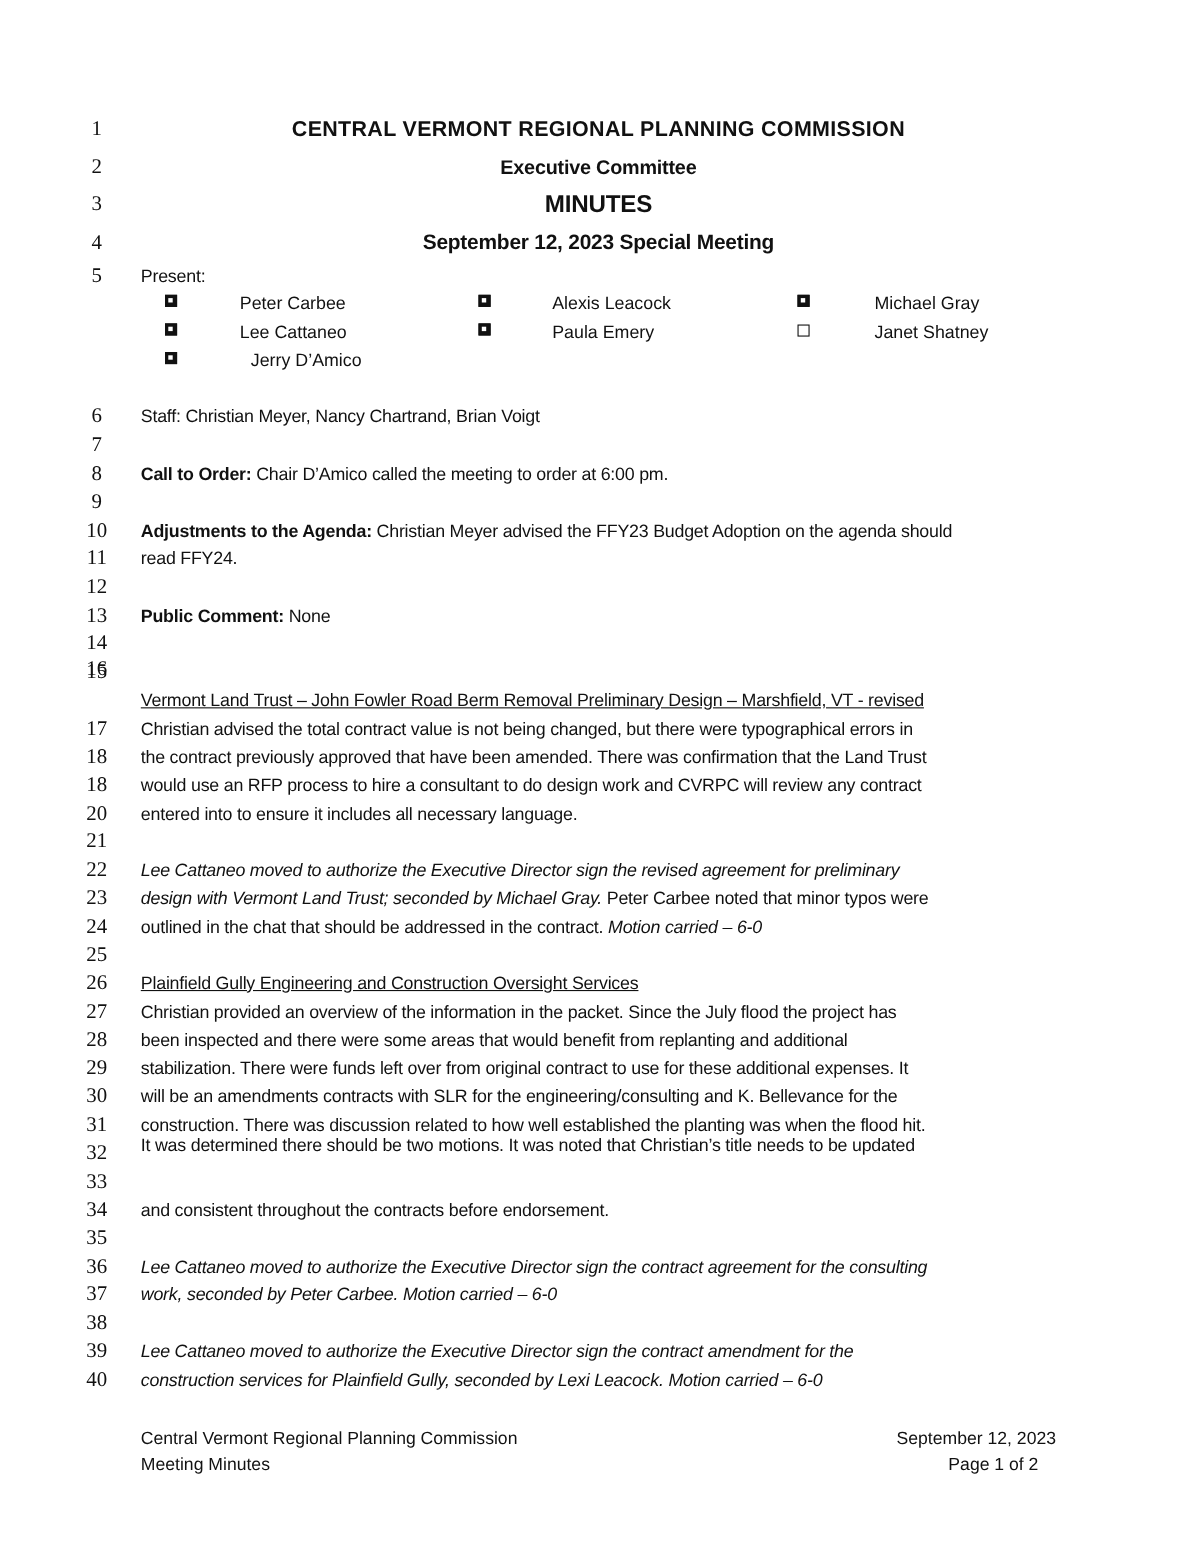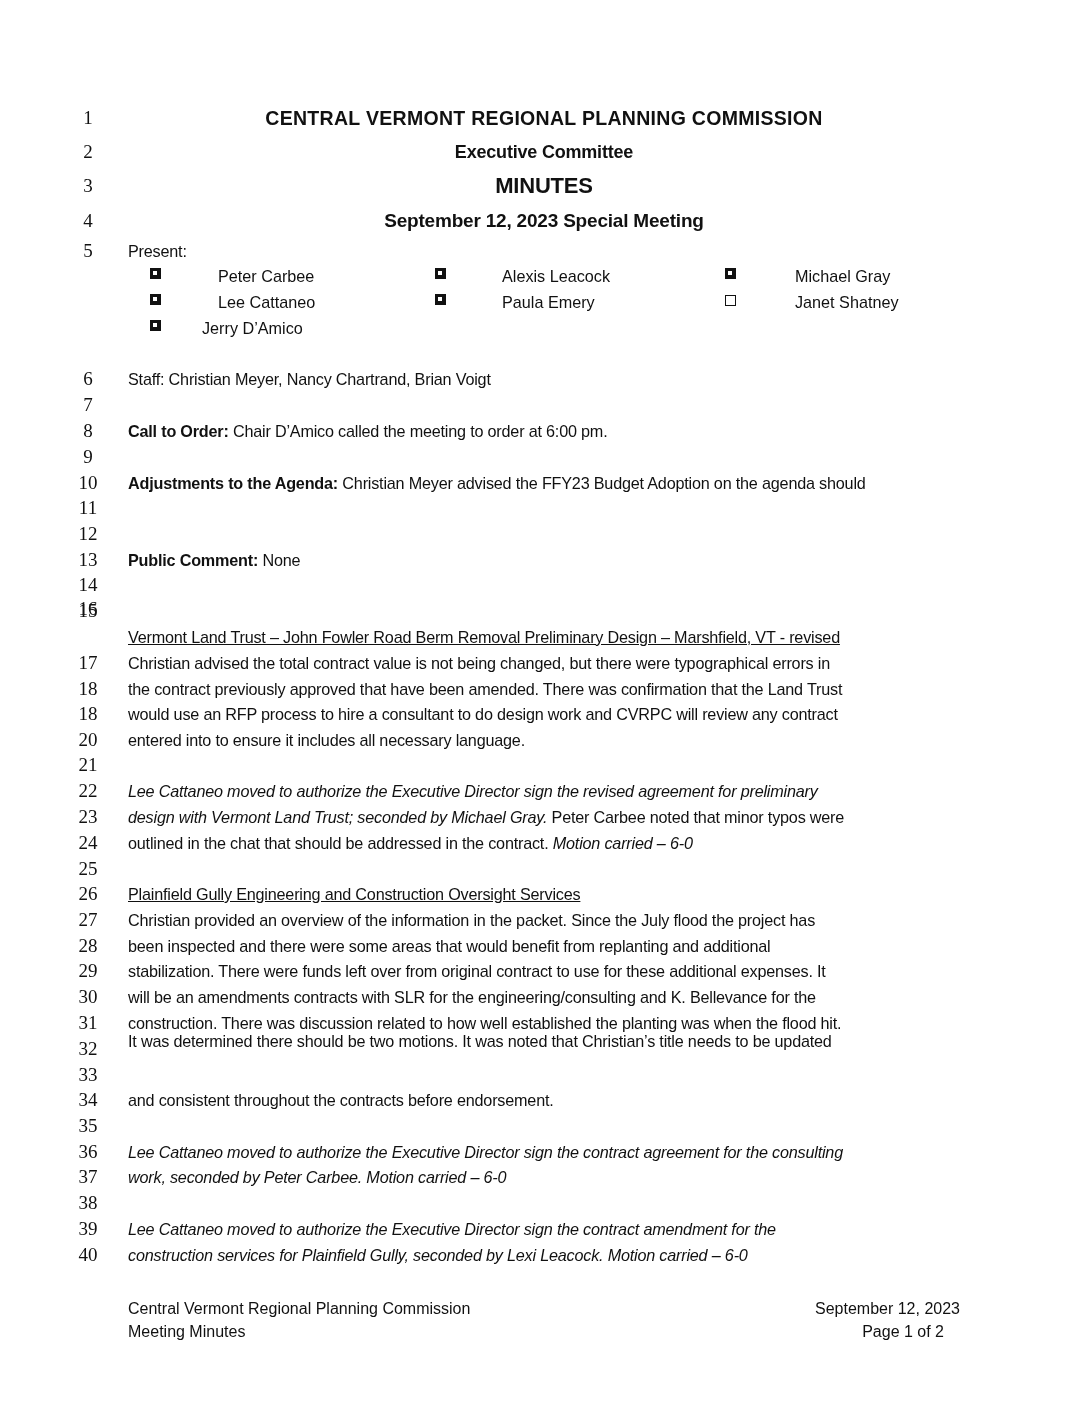--- a/index.html
+++ b/index.html
@@ -82,27 +82,28 @@
   <span class="att" style="left:771px;top:263px">Michael Gray</span>
 
   <span class="cb on" style="left:150px;top:294px"></span>
   <span class="att" style="left:194px;top:289px">Lee Cattaneo</span>
   <span class="cb on" style="left:435px;top:294px"></span>
   <span class="att" style="left:478px;top:289px">Paula Emery</span>
   <span class="cb" style="left:725px;top:295px"></span>
   <span class="att" style="left:771px;top:289px">Janet Shatney</span>
 
   <span class="cb on" style="left:150px;top:320px"></span>
-  <span class="att" style="left:178px;top:315px">Jerry D’Amico</span>
+  <span class="att" style="left:204px;top:315px">Jerry D’Amico</span>
 
   <div class="tx" style="top:366px">Staff:  Christian Meyer, Nancy Chartrand, Brian Voigt</div>
 
   <div class="tx" style="top:418px"><b>Call to Order:</b><span>  Chair D’Amico called the meeting to order at 6:00 pm.</span></div>
 
   <div class="tx" style="top:470px"><b>Adjustments to the Agenda:</b><span> Christian Meyer advised the FFY23 Budget Adoption on the agenda should</span></div>
+  <div class="tx" style="top:495px">read FFY24.</div>
 
   <div class="tx" style="top:547px"><b>Public Comment:</b><span> None</span></div>
 
 
   <div class="tx" style="top:624px"><u>Vermont Land Trust – John Fowler Road Berm Removal Preliminary Design – Marshfield, VT - revised</u></div>
   <div class="tx" style="top:650px">Christian advised the total contract value is not being changed, but there were typographical errors in</div>
   <div class="tx" style="top:676px">the contract previously approved that have been amended.  There was confirmation that the Land Trust</div>
   <div class="tx" style="top:701px">would use an RFP process to hire a consultant to do design work and CVRPC will review any contract</div>
   <div class="tx" style="top:727px">entered into to ensure it includes all necessary language.</div>
 

